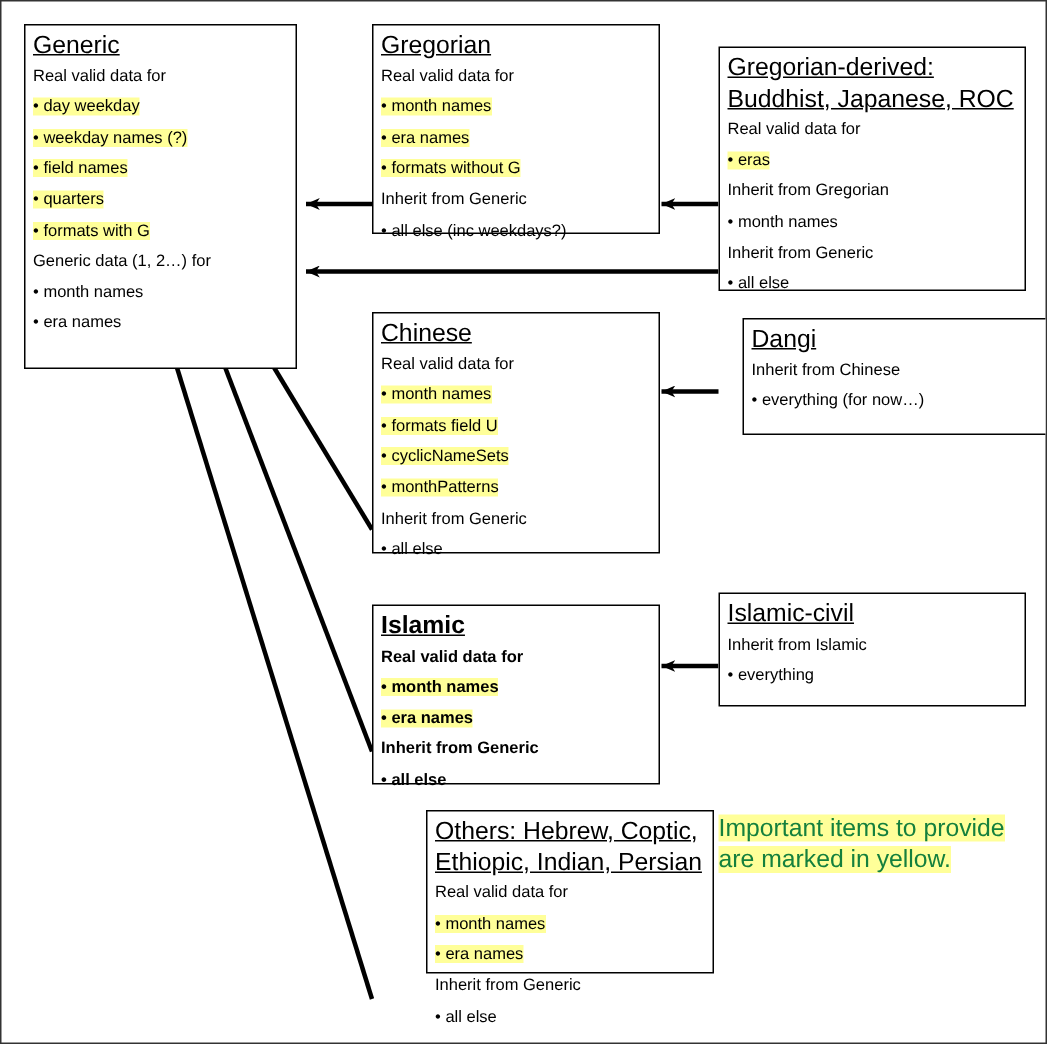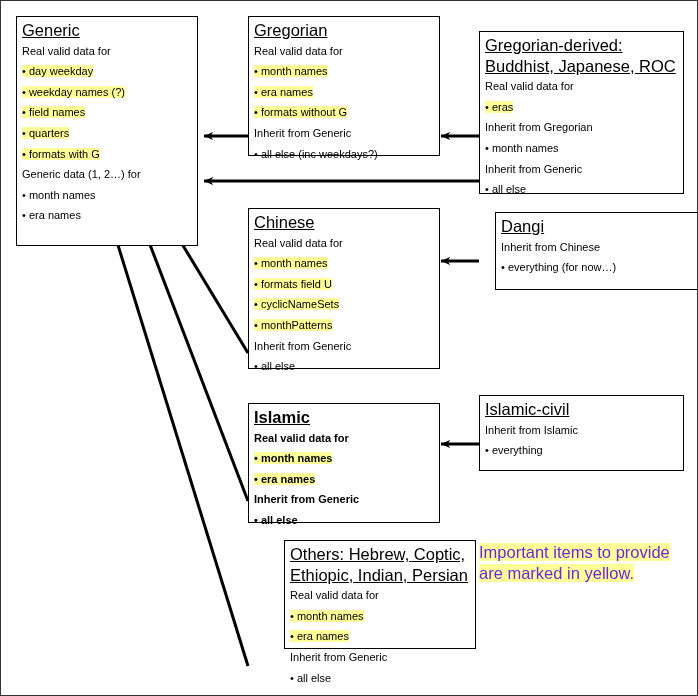--- a/index.html
+++ b/index.html
@@ -47,21 +47,21 @@
     text-decoration: underline;
   }
   .bullet::before {
     content: "\2022\00a0";
   }
   .note {
     position: absolute;
     z-index: 3;
     font-size: 16.5px;
     line-height: 20.6px;
-    color: #6d28d9;
+    color: #15803d;
   }
   .note .txt {
     background: #ffff99;
   }
   svg.arrows {
     position: absolute;
     left: 0;
     top: 0;
     width: 698px;
     height: 696px;

